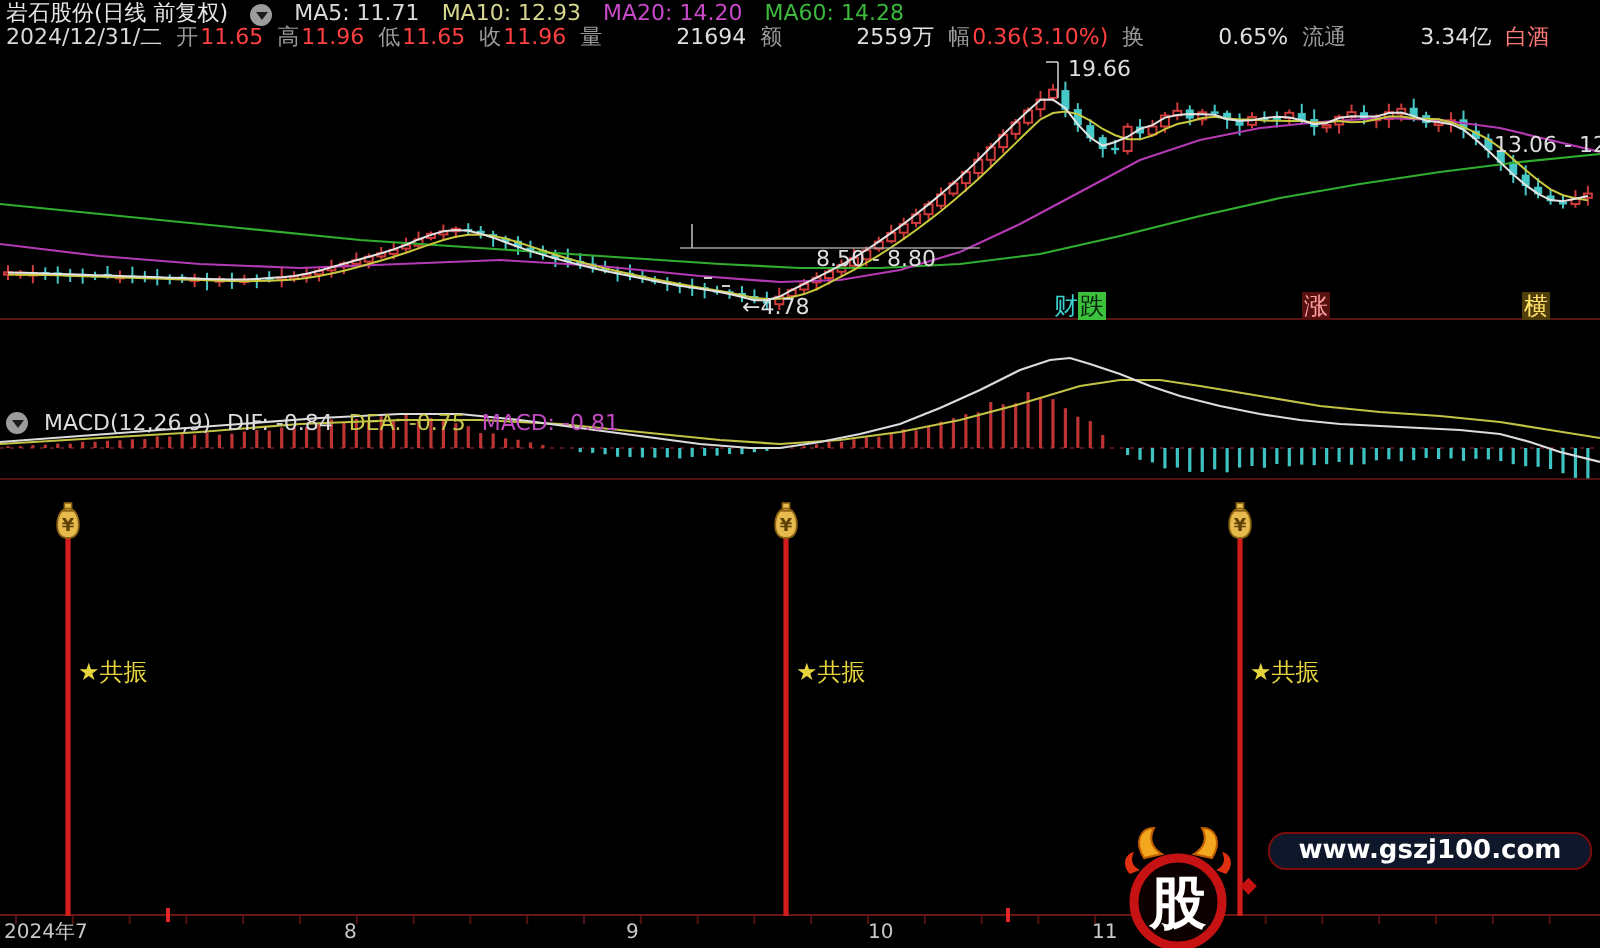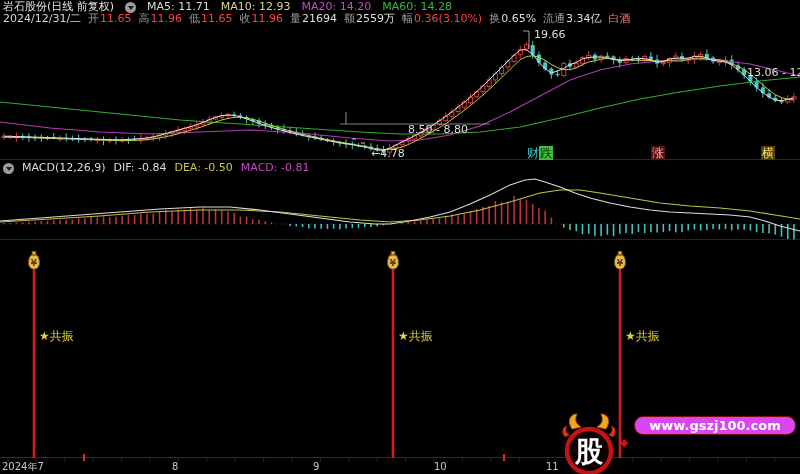--- a/index.html
+++ b/index.html
@@ -11,49 +11,49 @@
   
   .hline{position:absolute;left:3px;display:flex;align-items:center;font-size:11px;line-height:12px;white-space:nowrap;}
   .hline1{top:1px;gap:11px;}
   .hline2{top:13px;gap:7px;}
   .title{color:#e6e6e6;}
   .c-ma5{color:#d9d9d9;} .c-ma10{color:#d6d68e;} .c-ma20{color:#c84ac8;} .c-ma60{color:#3cb83c;}
   .date{color:#d8d8d8;}
   .q{display:flex;gap:1px;}
   .ql{color:#9a9a9a;font-style:normal;} 
   .qv{font-style:normal;}
-  .qv-red{color:#ff4040;} .qv-w{color:#dfdfdf;} .qv-pink{color:#ff7a7a;}
+  .qv-red{color:#ff4040;} .qv-w{color:#dfdfdf;margin-left:36px;} .qv-pink{color:#ff7a7a;}
 
   
   .picon{width:11px;height:11px;border-radius:50%;background:#9c9c9c;display:flex;align-items:center;justify-content:center;flex:0 0 11px;}
   .picon::after{content:"";width:0;height:0;border-left:3px solid transparent;border-right:3px solid transparent;border-top:4px solid #1c1c1c;margin-top:1px;}
 
   
-  .phead{position:absolute;left:3px;display:flex;align-items:flex-end;gap:8px;font-size:11px;line-height:12px;white-space:nowrap;}
+  .phead{position:absolute;left:3px;display:flex;align-items:flex-start;gap:8px;font-size:11px;line-height:12px;white-space:nowrap;margin-top:44px;}
   .macd-head{top:162px;}
   .sig-head{top:242px;}
   .t-white{color:#dcdcdc;} .t-yellow{color:#c8c84a;} .t-magenta{color:#c24ac2;}
 
   
   .tag{position:absolute;top:146px;font-size:12px;line-height:14px;padding:0 1px;}
   .tag-cai{left:526px;color:#3cd0d0;}
   .tag-die{left:539px;color:#07230b;background:#3cc13c;}
   .tag-zhang{left:651px;color:#ff9c9c;background:#571111;}
   .tag-heng{left:761px;color:#ffe06a;background:#4f3d0a;}
 
   
   .axis-label{position:absolute;top:461px;font-size:10px;line-height:11px;color:#c8c8c8;white-space:nowrap;}
 
   
   .watermark{position:absolute;left:552px;top:410px;width:248px;height:64px;}
   .bull-mark{position:absolute;left:8px;top:2px;}
   .wm-diamond{position:absolute;left:68px;top:26px;color:#c61212;font-size:11px;}
   .wm-text{position:absolute;left:82px;top:4px;width:162px;text-align:center;}
   .wm-brand{font-family:"DejaVu Serif","Liberation Serif",serif;font-weight:bold;font-size:25px;line-height:27px;color:#c61212;letter-spacing:6px;white-space:nowrap;}
-  .wm-url{margin-top:2px;background:#d946ef;color:#ffffff;font-weight:bold;font-size:13px;line-height:17px;border-radius:9px;border:1px solid #7d0b0b;}
+  .wm-url{margin-top:2px;background:#0f172a;color:#ffffff;font-weight:bold;font-size:13px;line-height:17px;border-radius:9px;border:1px solid #7d0b0b;}
 </style>
 </head>
 <body>
 
 <div class="screen">
 
   <svg id="chart-svg" width="800" height="474">
       <line x1="0" y1="159.5" x2="800" y2="159.5" stroke="#5a1414"></line>
       <line x1="0" y1="239.5" x2="800" y2="239.5" stroke="#4e1212"></line>
       <line x1="0" y1="457.5" x2="800" y2="457.5" stroke="#6a1616"></line>
@@ -567,21 +567,21 @@
 
   <span class="tag tag-cai">财</span>
   <span class="tag tag-die">跌</span>
   <span class="tag tag-zhang">涨</span>
   <span class="tag tag-heng">横</span>
 
   <div class="phead macd-head">
     <span class="picon"></span>
     <span class="t-white">MACD(12,26,9)</span>
     <span class="t-white">DIF: -0.84</span>
-    <span class="t-yellow">DEA: -0.50</span>
+    <span class="t-yellow">DEA: -0.75</span>
     <span class="t-magenta">MACD: -0.81</span>
   </div>
 
 
   <div id="axis-box"></div>
 
   <div class="watermark">
     <svg class="bull-mark" width="58" height="62" viewBox="0 0 58 62">
       <path d="M12 17 C7 9 10 2 17 2 C14 8 16 12 21 15 Z" fill="#f2a71f" stroke="#c25e00" stroke-width="1"></path>
       <path d="M46 17 C51 9 48 2 41 2 C44 8 42 12 37 15 Z" fill="#f2a71f" stroke="#c25e00" stroke-width="1"></path>

